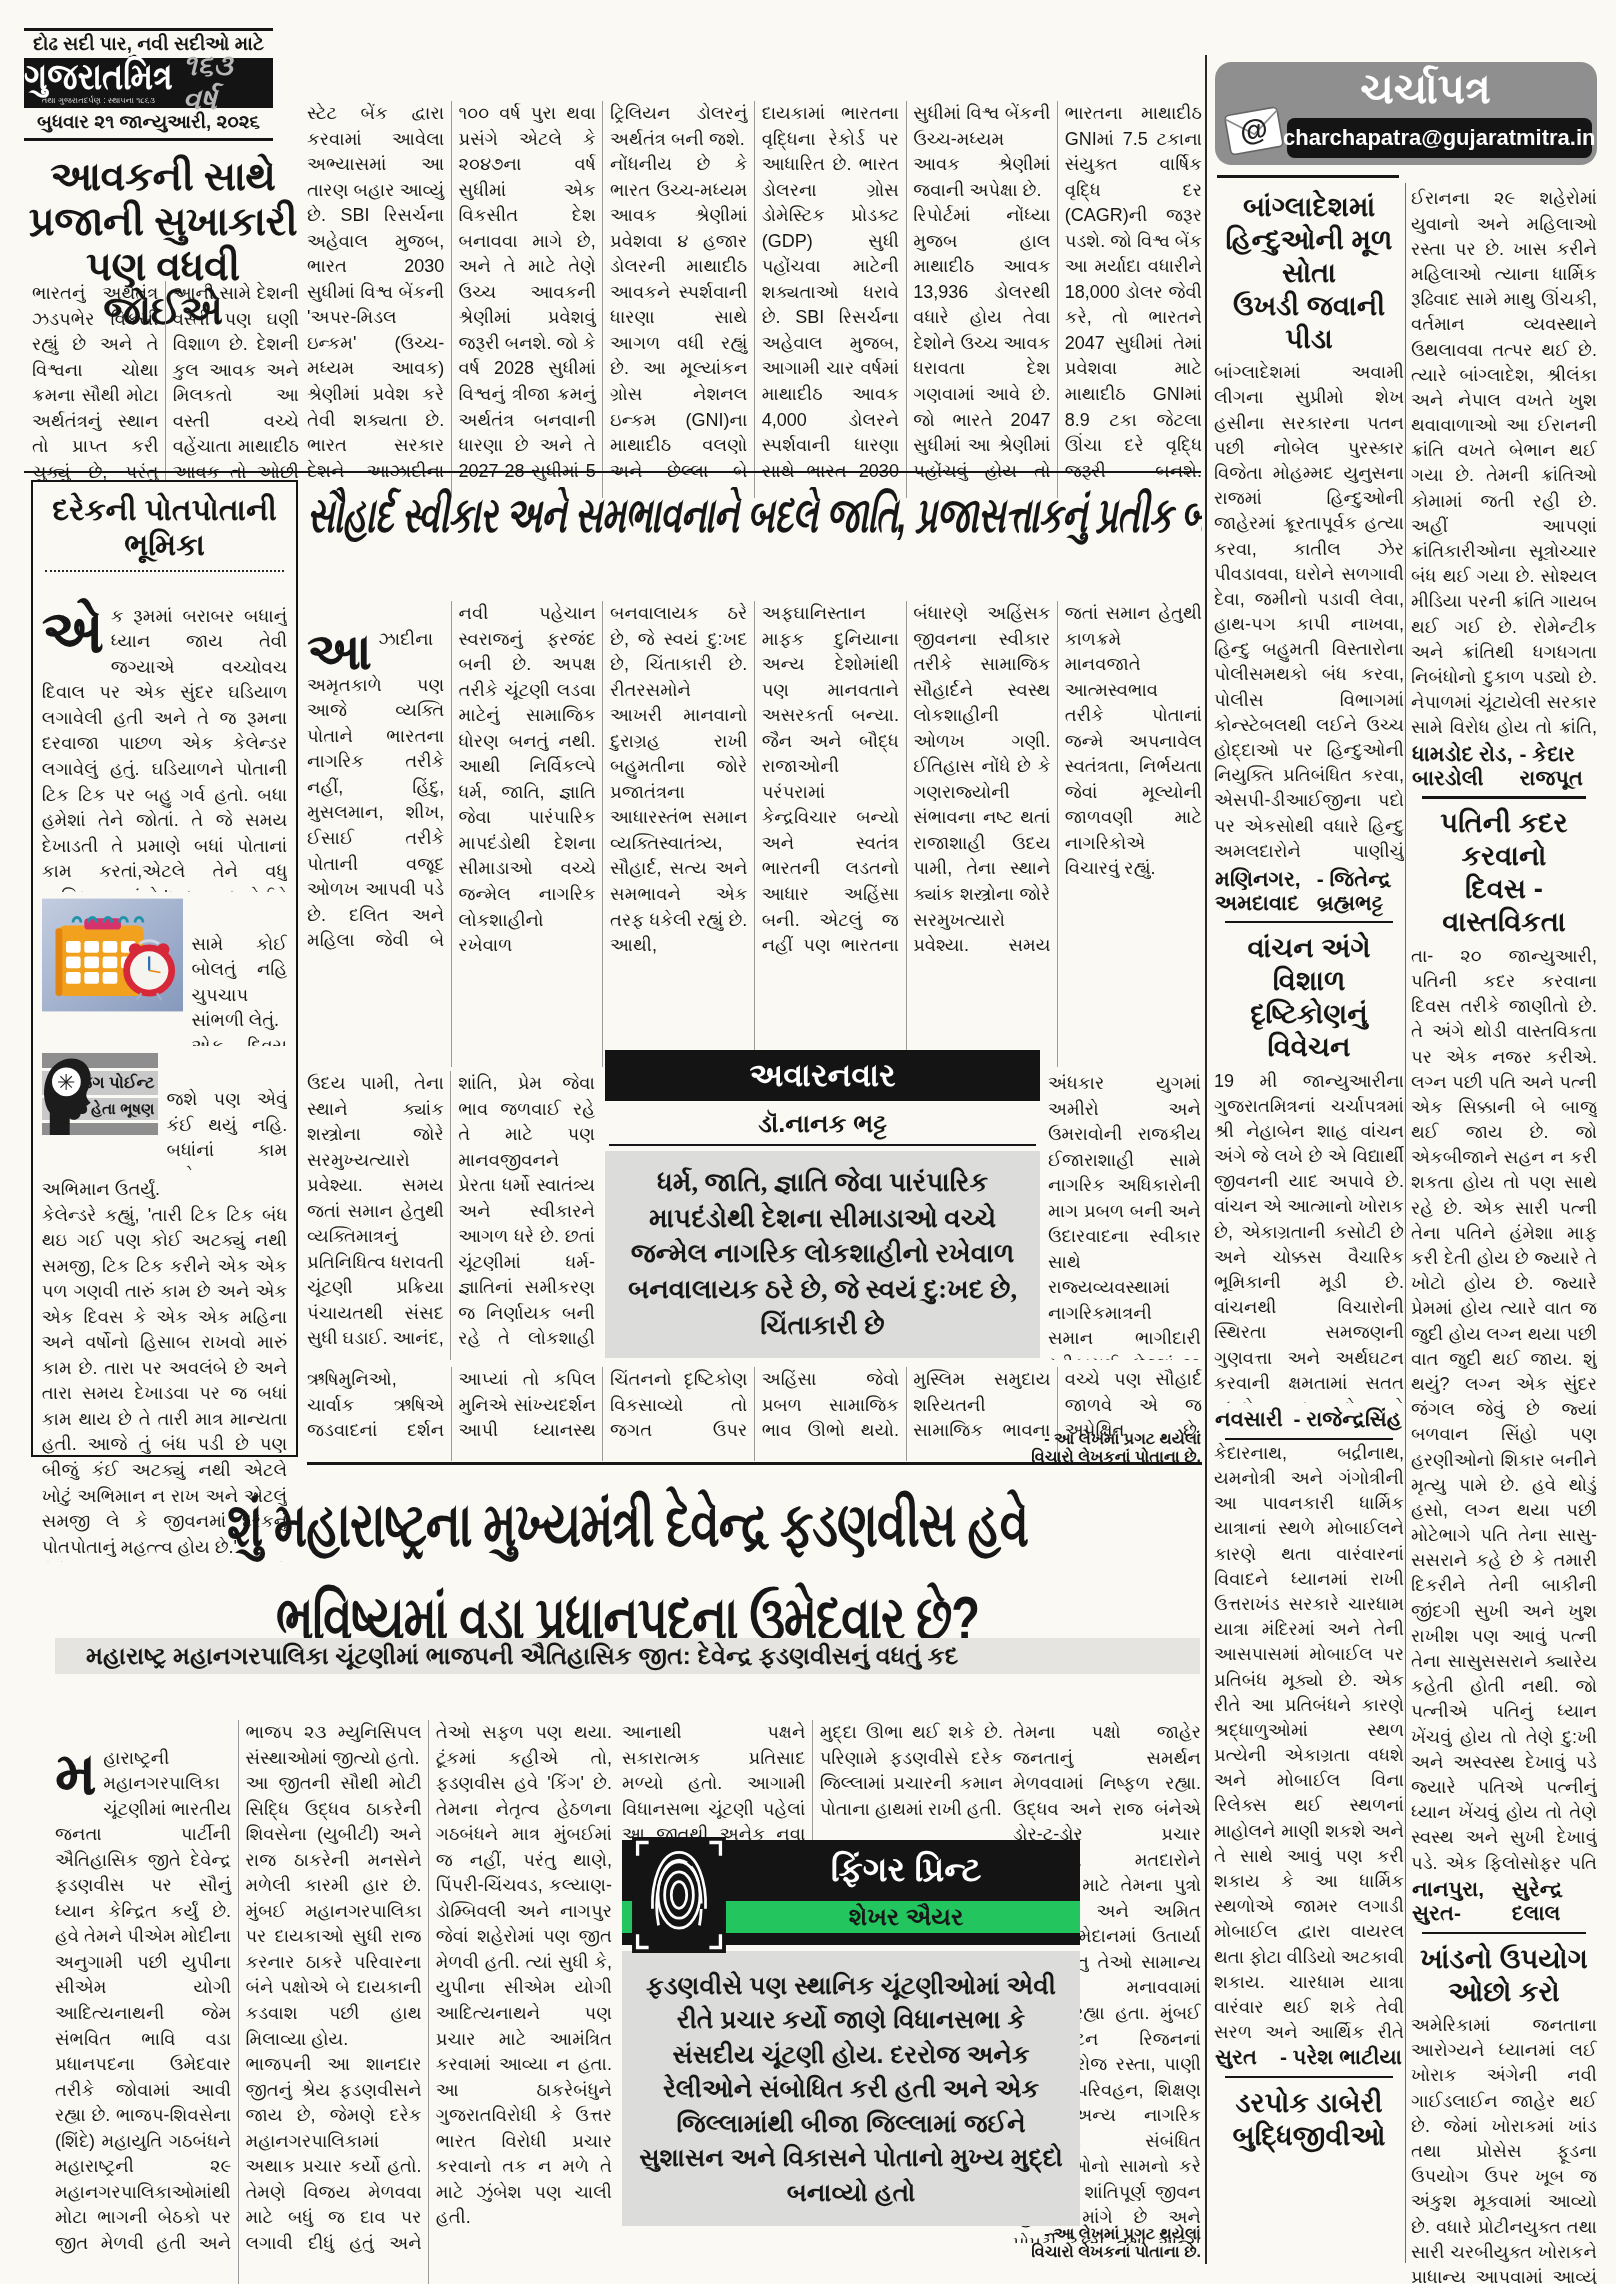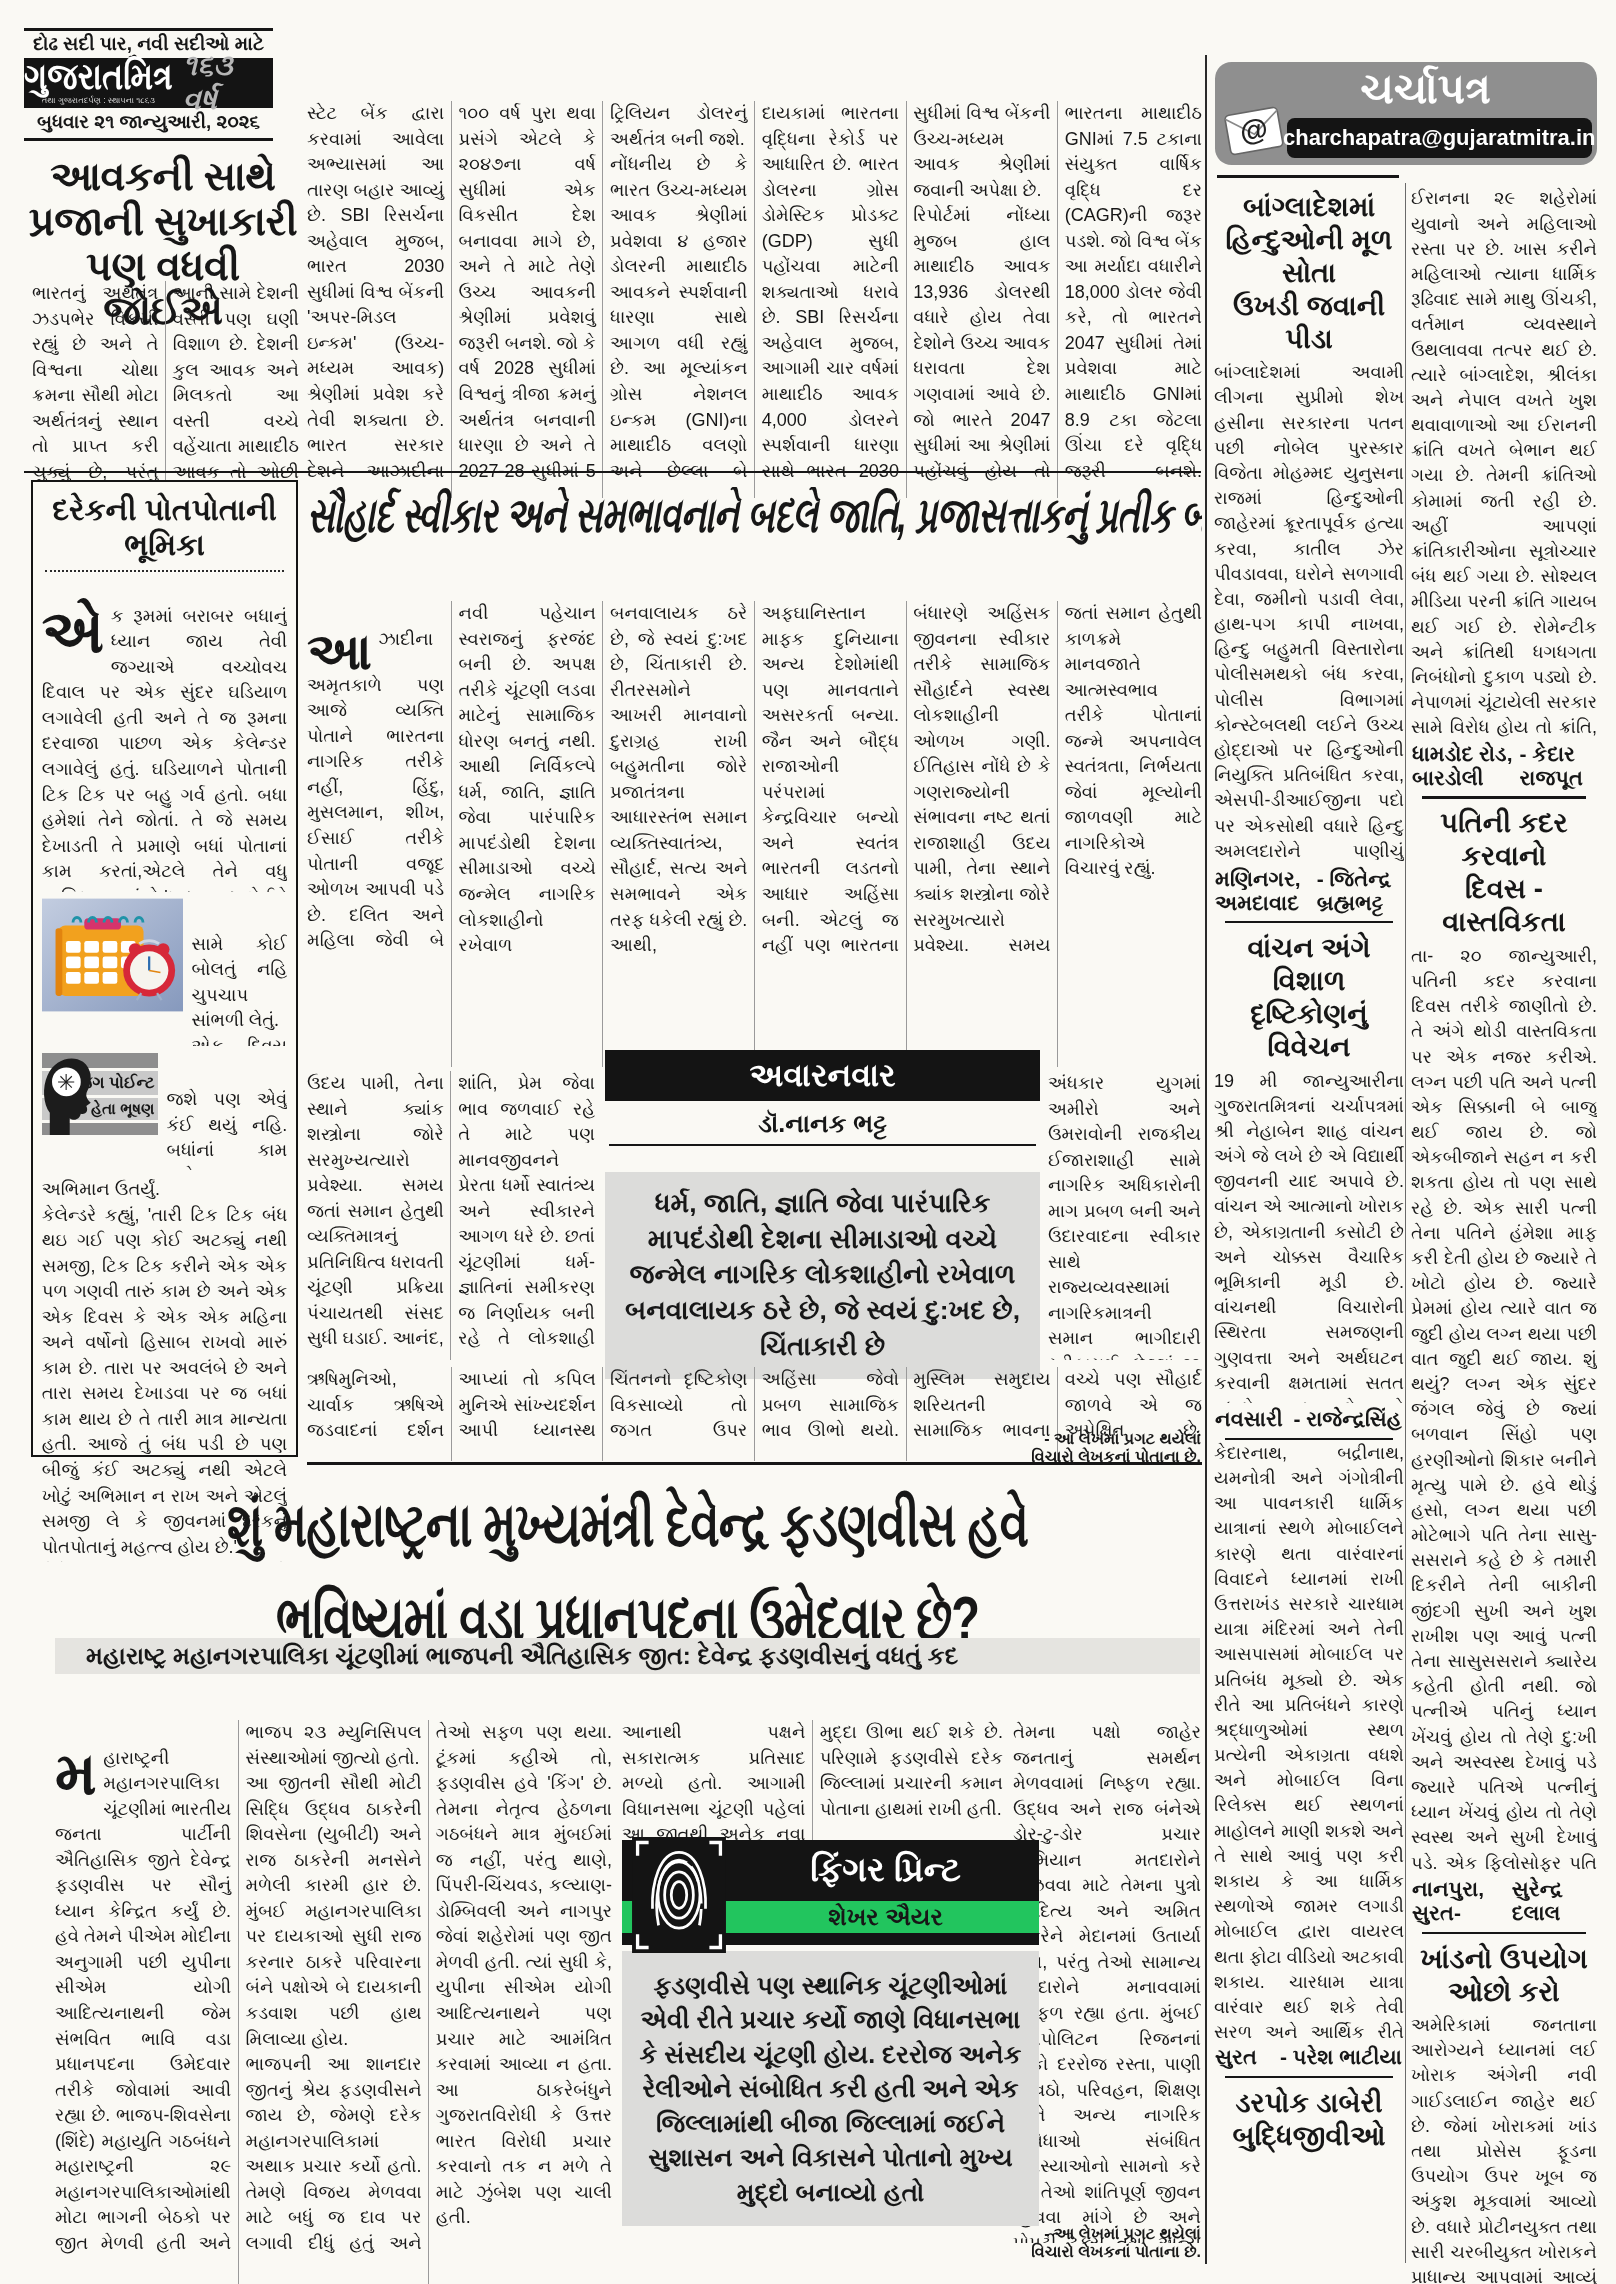--- a/index.html
+++ b/index.html
@@ -139,21 +139,21 @@
   <div class="abs bodytxt cols6" style="left:307px;top:567px;width:895px;height:466px;">
     <span class="dcap small">આ</span><span>ઝાદીના અમૃતકાળે પણ આજે વ્યક્તિ પોતાને ભારતના નાગરિક તરીકે નહીં, હિંદુ, મુસલમાન, શીખ, ઈસાઈ તરીકે પોતાની વજૂદ ઓળખ આપવી પડે છે. દલિત અને મહિલા જેવી બે નવી પહેચાન સ્વરાજનું ફરજંદ બની છે. અપક્ષ તરીકે ચૂંટણી લડવા માટેનું સામાજિક ધોરણ બનતું નથી. આથી નિર્વિકલ્પે ધર્મ, જાતિ, જ્ઞાતિ જેવા પારંપારિક માપદંડોથી દેશના સીમાડાઓ વચ્ચે જન્મેલ નાગરિક લોકશાહીનો રખેવાળ બનવાલાયક ઠરે છે, જે સ્વયં દુ:ખદ છે, ચિંતાકારી છે. રીતરસમોને આખરી માનવાનો દુરાગ્રહ રાખી બહુમતીના જોરે પ્રજાતંત્રના આધારસ્તંભ સમાન વ્યક્તિસ્વાતંત્ર્ય, સૌહાર્દ, સત્ય અને સમભાવને એક તરફ ધકેલી રહ્યું છે. આથી, અફઘાનિસ્તાન માફક દુનિયાના અન્ય દેશોમાંથી પણ માનવતાને અસરકર્તા બન્યા. જૈન અને બૌદ્ધ રાજાઓની પરંપરામાં કેન્દ્રવિચાર બન્યો અને સ્વતંત્ર ભારતની લડતનો આધાર અહિંસા બની. એટલું જ નહીં પણ ભારતના બંધારણે અહિંસક જીવનના સ્વીકાર તરીકે સામાજિક સૌહાર્દને સ્વસ્થ લોકશાહીની ઓળખ ગણી. ઈતિહાસ નોંધે છે કે ગણરાજ્યોની સંભાવના નષ્ટ થતાં રાજાશાહી ઉદય પામી, તેના સ્થાને ક્યાંક શસ્ત્રોના જોરે સરમુખત્યારો પ્રવેશ્યા. સમય જતાં સમાન હેતુથી કાળક્રમે માનવજાતે આત્મસ્વભાવ તરીકે પોતાનાં જન્મે અપનાવેલ સ્વતંત્રતા, નિર્ભયતા જેવાં મૂલ્યોની જાળવણી માટે નાગરિકોએ વિચારવું રહ્યું.</span>
   </div>
   <div class="abs bodytxt cols2" style="left:307px;top:1037px;width:288px;height:289px;">ઉદય પામી, તેના સ્થાને ક્યાંક શસ્ત્રોના જોરે સરમુખ્યત્યારો પ્રવેશ્યા. સમય જતાં સમાન હેતુથી વ્યક્તિમાત્રનું પ્રતિનિધિત્વ ધરાવતી ચૂંટણી પ્રક્રિયા પંચાયતથી સંસદ સુધી ઘડાઈ. આનંદ, શાંતિ, પ્રેમ જેવા ભાવ જળવાઈ રહે તે માટે પણ માનવજીવનને પ્રેરતા ધર્મો સ્વાતંત્ર્ય અને સ્વીકારને આગળ ધરે છે. છતાં ચૂંટણીમાં ધર્મ-જ્ઞાતિનાં સમીકરણ જ નિર્ણાયક બની રહે તે લોકશાહી માટે ચિંતાનો વિષય છે.</div>
   <div class="abs bodytxt" style="left:1048px;top:1037px;width:153px;height:289px;">અંધકાર યુગમાં અમીરો અને ઉમરાવોની રાજકીય ઈજારાશાહી સામે નાગરિક અધિકારોની માગ પ્રબળ બની અને ઉદારવાદના સ્વીકાર સાથે રાજ્યવ્યવસ્થામાં નાગરિકમાત્રની સમાન ભાગીદારી સ્વીકારાઈ. છેલ્લાં ૧૧ વર્ષમાં બે રાષ્ટ્રીય સ્મિતા અને ક્યાંક કંઈક જુદું પડ્યું હોવાનું વિચારકો નોંધે છે.</div>
 
   <div class="abs" style="left:605px;top:1037px;width:435px;">
     <div class="banner" style="height:51px;font-size:32px;display:flex;align-items:center;justify-content:center;margin-top:13px;">અવારનવાર</div>
     <div class="center bold" style="font-size:25px;padding:7.7px 0 5.5px 0;">ડૉ.નાનક ભટ્ટ</div>
     <div style="height:1.7px;background:#161616;margin:0 4.4px;"></div>
-    <div class="quote-box" style="margin-top:26px;padding:14.3px 12px;font-size:26.4px;line-height:1.35;">ધર્મ, જાતિ, જ્ઞાતિ જેવા પારંપારિક માપદંડોથી દેશના સીમાડાઓ વચ્ચે જન્મેલ નાગરિક લોકશાહીનો રખેવાળ બનવાલાયક ઠરે છે, જે સ્વયં દુ:ખદ છે, ચિંતાકારી છે</div>
+    <div class="quote-box" style="margin-top:5px;padding:14.3px 12px;font-size:26.4px;line-height:1.35;font-family:Liberation Serif, serif;">ધર્મ, જાતિ, જ્ઞાતિ જેવા પારંપારિક માપદંડોથી દેશના સીમાડાઓ વચ્ચે જન્મેલ નાગરિક લોકશાહીનો રખેવાળ બનવાલાયક ઠરે છે, જે સ્વયં દુ:ખદ છે, ચિંતાકારી છે</div>
   </div>
 
   <div class="abs bodytxt cols6" style="left:307px;top:1333px;width:895px;height:94px;">ઋષિમુનિઓ, ચાર્વાક ઋષિએ જડવાદનાં દર્શન આપ્યાં તો કપિલ મુનિએ સાંખ્યદર્શન આપી ધ્યાનસ્થ ચિંતનનો દૃષ્ટિકોણ વિકસાવ્યો તો જગત ઉપર અહિંસા જેવો પ્રબળ સામાજિક ભાવ ઊભો થયો. મુસ્લિમ સમુદાય શરિયતની સામાજિક ભાવના વચ્ચે પણ સૌહાર્દ જાળવે એ જ અપેક્ષિત છે. વિશ્વભરનાં દૂષણોમાંથી માનવજાતને બહાર કાઢવાનો રામબાણ ઈલાજ પણ આ જ છે, જે નિર્વિવાદ જણાય છે.</div>
   <div class="abs footnote" style="left:1002px;top:1430px;width:199px;">- આ લેખમાં પ્રગટ થયેલાં વિચારો લેખકનાં પોતાના છે.</div>
   <div class="abs hr" style="left:307px;top:1462px;width:895px;height:2.8px;"></div>
 
   <div class="abs b-head" style="left:55px;top:1479px;width:1145px;height:157px;">
     <div>શું મહારાષ્ટ્રના મુખ્યમંત્રી દેવેન્દ્ર ફડણવીસ હવે</div>
     <div>ભવિષ્યમાં વડા પ્રધાનપદના ઉમેદવાર છે?</div>
   </div>
@@ -163,21 +163,21 @@
 
   <div class="abs bodytxt cols3" style="left:55px;top:1686px;width:557px;height:575px;">
     <span class="dcap">મ</span><span>હારાષ્ટ્રની મહાનગરપાલિકા ચૂંટણીમાં ભારતીય જનતા પાર્ટીની ઐતિહાસિક જીતે દેવેન્દ્ર ફડણવીસ પર સૌનું ધ્યાન કેન્દ્રિત કર્યું છે. હવે તેમને પીએમ મોદીના અનુગામી પછી યુપીના સીએમ યોગી આદિત્યનાથની જેમ સંભવિત ભાવિ વડા પ્રધાનપદના ઉમેદવાર તરીકે જોવામાં આવી રહ્યા છે. ભાજપ-શિવસેના (શિંદે) મહાયુતિ ગઠબંધને મહારાષ્ટ્રની ૨૯ મહાનગરપાલિકાઓમાંથી મોટા ભાગની બેઠકો પર જીત મેળવી હતી અને ભાજપ ૨૩ મ્યુનિસિપલ સંસ્થાઓમાં જીત્યો હતો.
 આ જીતની સૌથી મોટી સિદ્ધિ ઉદ્ધવ ઠાકરેની શિવસેના (યુબીટી) અને રાજ ઠાકરેની મનસેને મળેલી કારમી હાર છે. મુંબઈ મહાનગરપાલિકા પર દાયકાઓ સુધી રાજ કરનાર ઠાકરે પરિવારના બંને પક્ષોએ બે દાયકાની કડવાશ પછી હાથ મિલાવ્યા હોય.
 ભાજપની આ શાનદાર જીતનું શ્રેય ફડણવીસને જાય છે, જેમણે દરેક મહાનગરપાલિકામાં અથાક પ્રચાર કર્યો હતો. તેમણે વિજય મેળવવા માટે બધું જ દાવ પર લગાવી દીધું હતું અને તેઓ સફળ પણ થયા. ટૂંકમાં કહીએ તો, ફડણવીસ હવે 'કિંગ' છે. તેમના નેતૃત્વ હેઠળના ગઠબંધને માત્ર મુંબઈમાં જ નહીં, પરંતુ થાણે, પિંપરી-ચિંચવડ, કલ્યાણ-ડોમ્બિવલી અને નાગપુર જેવાં શહેરોમાં પણ જીત મેળવી હતી. ત્યાં સુધી કે, યુપીના સીએમ યોગી આદિત્યનાથને પણ પ્રચાર માટે આમંત્રિત કરવામાં આવ્યા ન હતા. આ ઠાકરેબંધુને ગુજરાતવિરોધી કે ઉત્તર ભારત વિરોધી પ્રચાર કરવાનો તક ન મળે તે માટે ઝુંબેશ પણ ચાલી હતી.</span>
   </div>
   <div class="abs bodytxt cols2" style="left:622px;top:1686px;width:381px;height:140px;">આનાથી પક્ષને સકારાત્મક પ્રતિસાદ મળ્યો હતો. આગામી વિધાનસભા ચૂંટણી પહેલાં આ જીતથી અનેક નવા મુદ્દા ઊભા થઈ શકે છે. પરિણામે ફડણવીસે દરેક જિલ્લામાં પ્રચારની કમાન પોતાના હાથમાં રાખી હતી.</div>
   <div class="abs bodytxt" style="left:1013px;top:1686px;width:188px;height:523px;">તેમના પક્ષો જાહેર જનતાનું સમર્થન મેળવવામાં નિષ્ફળ રહ્યા. ઉદ્ધવ અને રાજ બંનેએ ડોર-ટુ-ડોર પ્રચાર દરમિયાન મતદારોને રીઝવવા માટે તેમના પુત્રો આદિત્ય અને અમિત ઠાકરેને મેદાનમાં ઉતાર્યા હતા, પરંતુ તેઓ સામાન્ય મતદારોને મનાવવામાં નિષ્ફળ રહ્યા હતા. મુંબઈ મેટ્રોપોલિટન રિજનનાં લોકો દરરોજ રસ્તા, પાણી પુરવઠો, પરિવહન, શિક્ષણ અને અન્ય નાગરિક સુવિધાઓ સંબંધિત સમસ્યાઓનો સામનો કરે છે. તેઓ શાંતિપૂર્ણ જીવન જીવવા માંગે છે અને પ્રોપર્ટી ટેક્સ તથા અન્ય ટેક્સ દ્વારા જે નાણાં ચૂકવે છે તેનું વળતર સુવિધાઓના રૂપમાં ઈચ્છે છે.</div>
   <div class="abs footnote" style="left:1013px;top:2225px;width:188px;">- આ લેખમાં પ્રગટ થયેલાં વિચારો લેખકનાં પોતાના છે.</div>
 
-  <div class="abs" style="left:622px;top:1840px;width:417px;border-radius:17px;">
+  <div class="abs" style="left:622px;top:1840px;width:458px;border-radius:17px;">
     <div style="position:relative;">
       <div style="background:#141414;height:59px;display:flex;align-items:center;">
         <div class="fp-title" style="flex:1;">ફિંગર પ્રિન્ટ</div>
       </div>
       <div style="background:#22c55e;border-top:2.2px solid #141414;border-bottom:2.2px solid #141414;height:32px;display:flex;align-items:center;">
         <div class="fp-byline" style="flex:1;">શેખર ઐયર</div>
       </div>
       <div style="background:#141414;height:10px;"></div>
       <svg width="94" height="116" viewBox="0 0 170 210" style="position:absolute;left:10px;top:-3.3px;">
         <rect x="0" y="0" width="170" height="210" fill="#141414"></rect>

